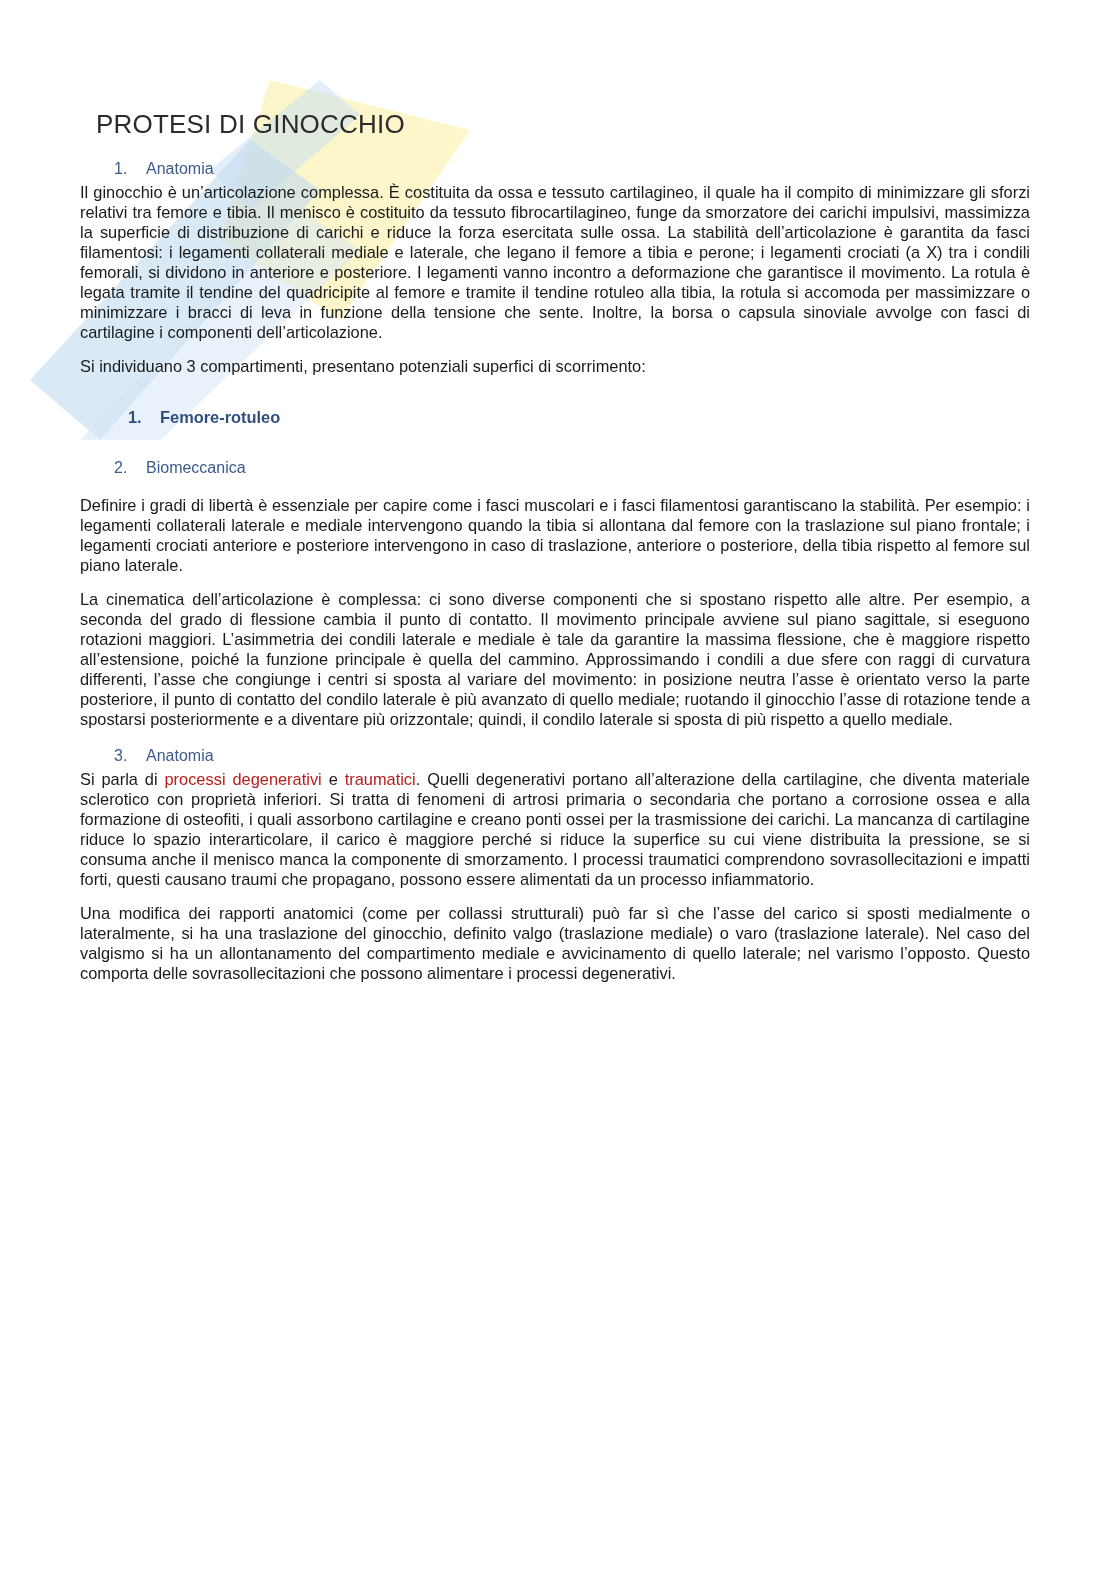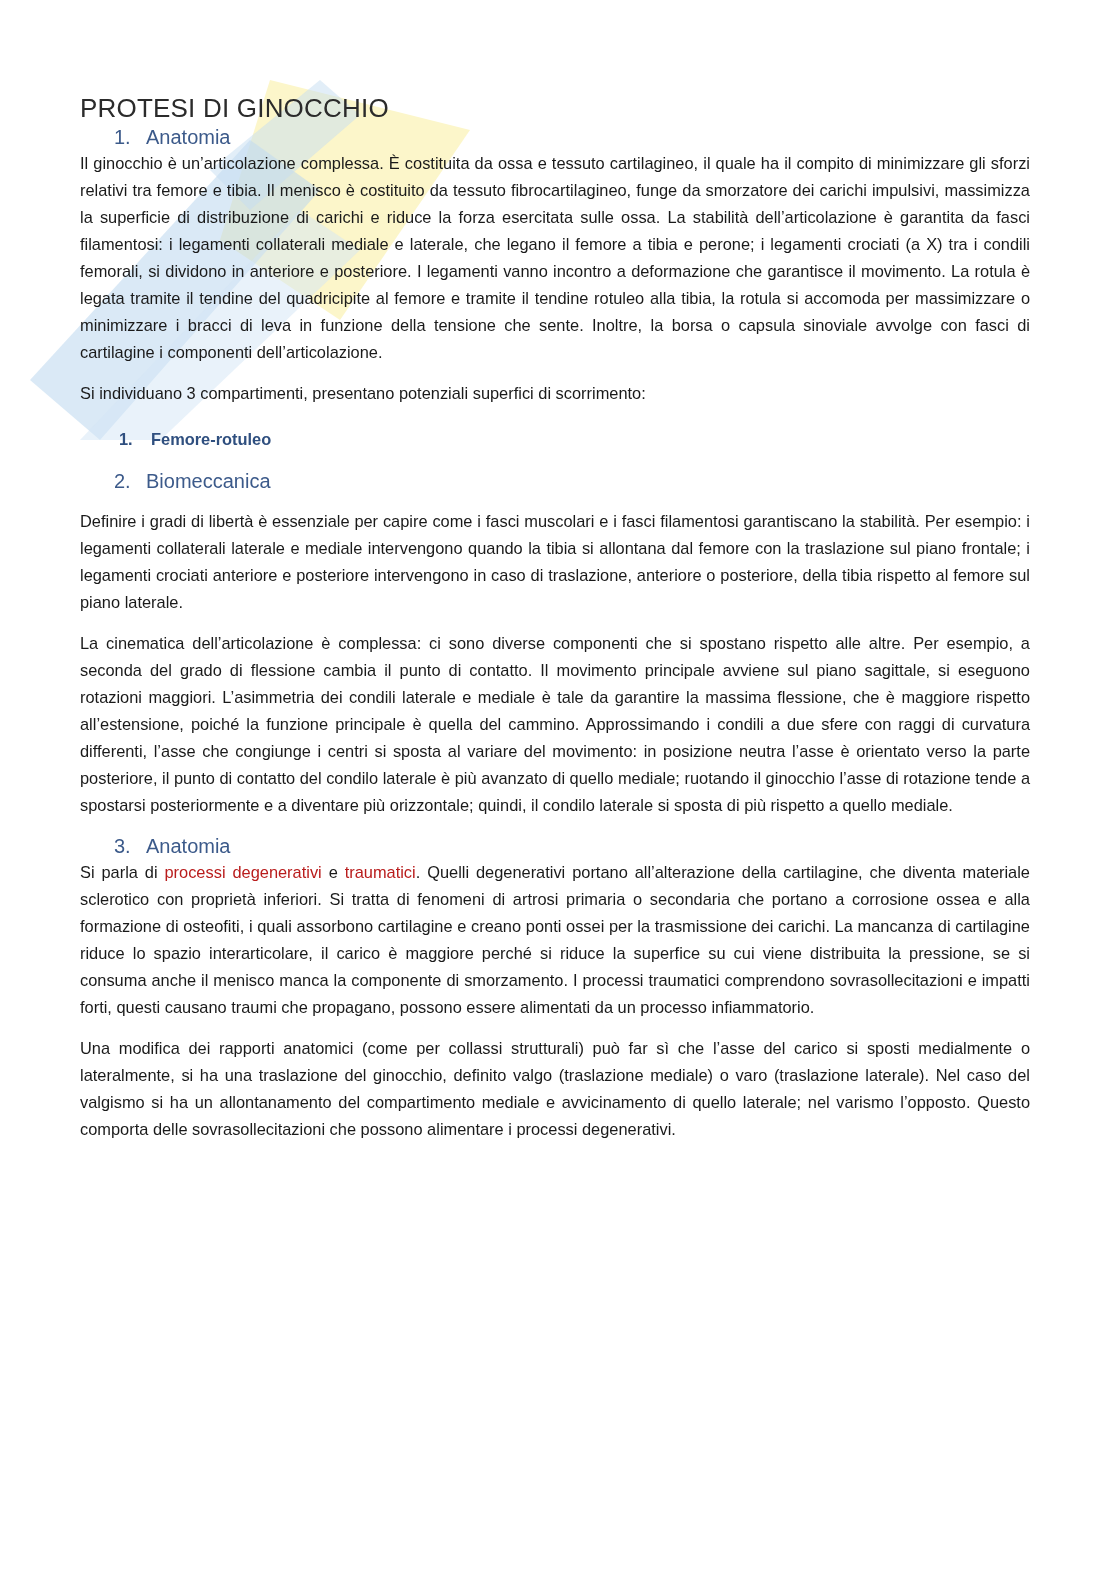--- a/index.html
+++ b/index.html
@@ -12,33 +12,33 @@
       position: absolute; left: 20px; top: 20px; width: 470px; height: 420px;
       pointer-events: none; z-index: 0;
     }
     .content {
       position: absolute; left: 80px; top: 92px; width: 950px; z-index: 1;
       font-family: "Liberation Sans", sans-serif;
       color: #1a1a1a;
     }
     .title {
       font-size: 26px; font-weight: normal; color: #2b2b2b;
-      margin: 0; line-height: 32px; letter-spacing: 0.2px;
+      margin: 16px; line-height: 32px; letter-spacing: 0.2px;
     }
     .h2 {
-      font-size: 20px; color: #3c5a8a; font-weight: normal;
+      font-size: 16px; color: #3c5a8a; font-weight: normal;
       margin: 0; line-height: 26px; padding-left: 34px;
     }
     .h2 .num { display: inline-block; width: 32px; }
     p {
-      margin: 0; font-size: 16.4px; line-height: 27px; text-align: justify;
+      margin: 0; font-size: 16.4px; line-height: 20px; text-align: justify;
     }
     .gap { height: 14px; }
     ol.compartments {
-      list-style: none; margin: 5px; padding: 0 0 0 34px;
+      list-style: none; margin: 14px; padding: 0 0 0 34px;
     }
     ol.compartments li {
       font-size: 16.4px; line-height: 27px; font-weight: bold; color: #2f4f7f;
     }
     ol.compartments li .num { display: inline-block; width: 32px; }
     .hl { color: #b91c1c; font-weight: normal; }
   </style>
 </head>
 <body>
 

